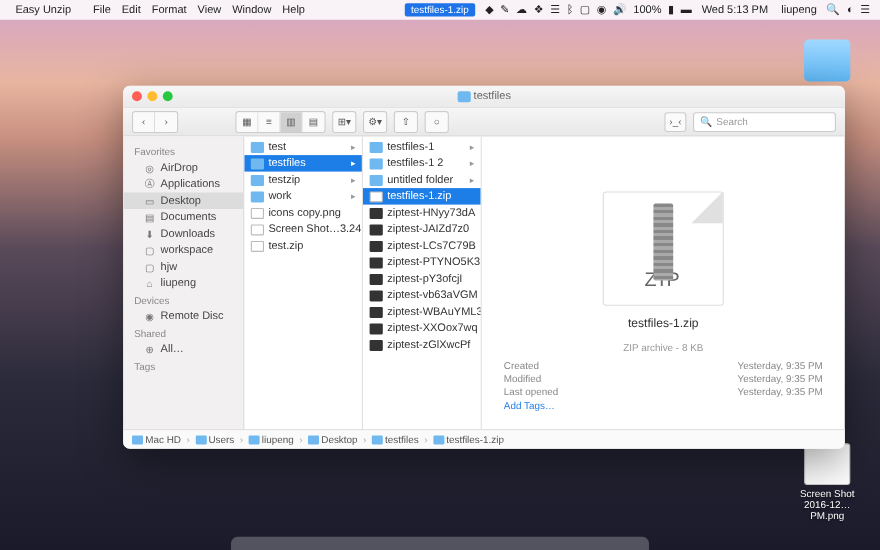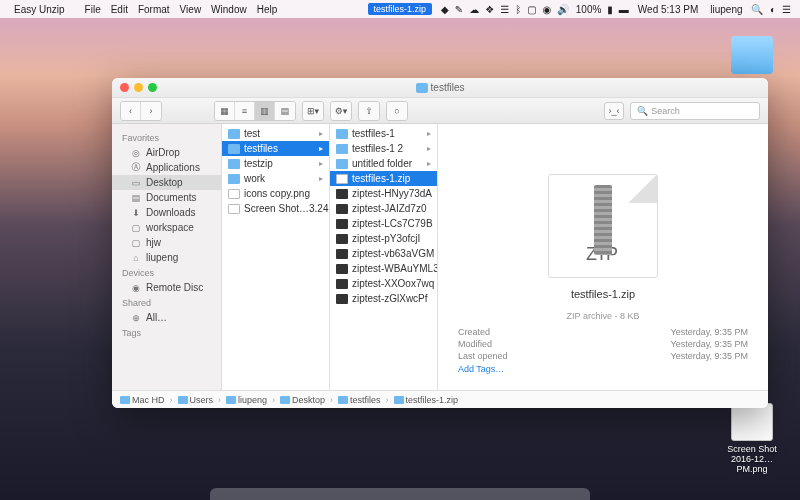--- a/index.html
+++ b/index.html
@@ -245,20 +245,24 @@
             <span class="chevron">▸</span>
           </div>
           <div class="col-item">
             <span class="cico file"></span>
             <span>icons copy.png</span>
           </div>
           <div class="col-item">
             <span class="cico file"></span>
             <span>Screen Shot…3.24 PM.png</span>
           </div>
+          <div class="col-item">
+            <span class="cico file"></span>
+            <span>test.zip</span>
+          </div>
         </div>
       <div class="column" id="col2">
           <div class="col-item">
             <span class="cico folder"></span>
             <span>testfiles-1</span>
             <span class="chevron">▸</span>
           </div>
           <div class="col-item">
             <span class="cico folder"></span>
             <span>testfiles-1 2</span>
@@ -277,20 +281,24 @@
             <span class="cico file-dark"></span>
             <span>ziptest-HNyy73dA</span>
           </div>
           <div class="col-item">
             <span class="cico file-dark"></span>
             <span>ziptest-JAIZd7z0</span>
           </div>
           <div class="col-item">
             <span class="cico file-dark"></span>
             <span>ziptest-LCs7C79B</span>
+          </div>
+          <div class="col-item">
+            <span class="cico file-dark"></span>
+            <span>ziptest-PTYNO5K3</span>
           </div>
           <div class="col-item">
             <span class="cico file-dark"></span>
             <span>ziptest-pY3ofcjI</span>
           </div>
           <div class="col-item">
             <span class="cico file-dark"></span>
             <span>ziptest-vb63aVGM</span>
           </div>
           <div class="col-item">

